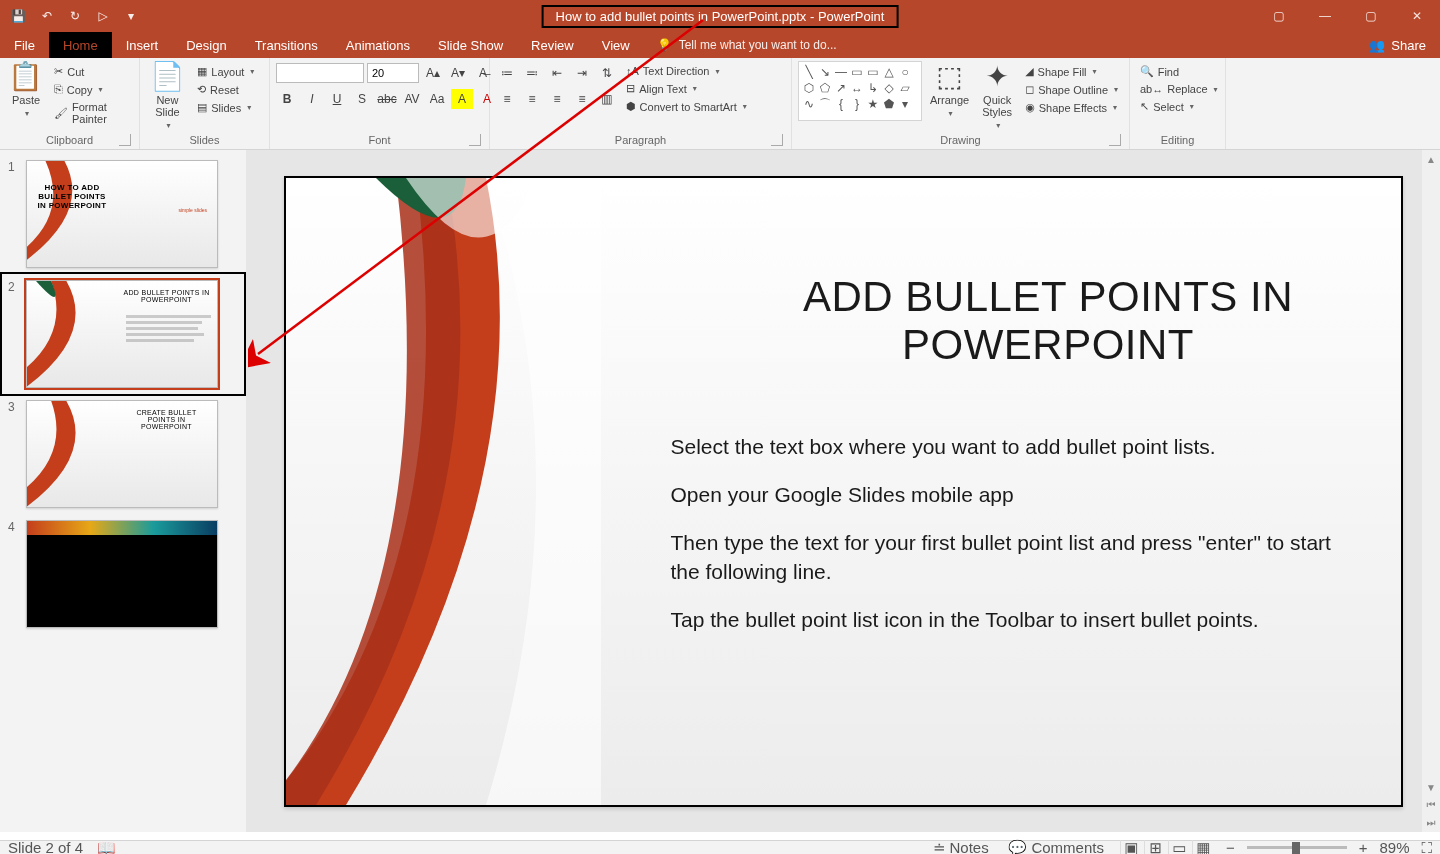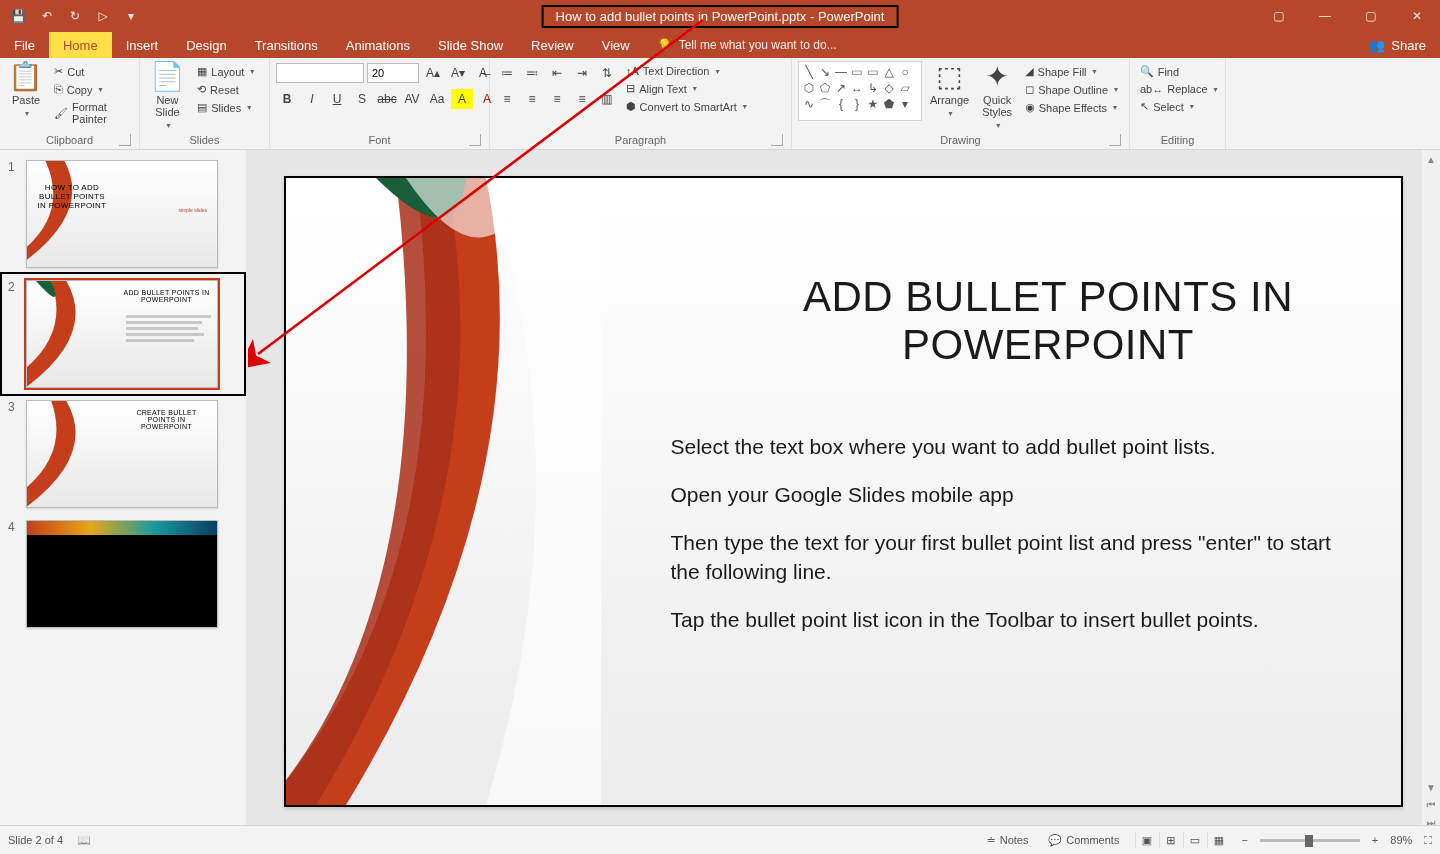--- a/index.html
+++ b/index.html
@@ -9,21 +9,21 @@
 .title-bar { background: #b7472a; height: 32px; display: flex; align-items: center; color: #fff; font-size: 12px; position: relative; }
 .qat { display: flex; align-items: center; gap: 6px; padding: 0 8px; }
 .qat-icon { width: 22px; height: 22px; display: flex; align-items: center; justify-content: center; opacity: 0.9; cursor: pointer; }
 .title-text { position: absolute; left: 50%; transform: translateX(-50%); border: 2px solid #000; padding: 2px 12px; font-size: 13px; }
 .win-controls { position: absolute; right: 0; top: 0; display: flex; height: 32px; }
 .win-btn { width: 46px; height: 32px; display: flex; align-items: center; justify-content: center; opacity: 0.85; cursor: pointer; }
 
 
 .tabs-row { background: #b7472a; height: 26px; display: flex; align-items: stretch; color: #fff; font-size: 13px; }
 .tab { padding: 0 14px; display: flex; align-items: center; cursor: pointer; }
-.tab.active { background: #fde047; color: #b7472a; }
+.tab.active { background: #000000; color: #b7472a; }
 .tell-me { display: flex; align-items: center; gap: 6px; padding-left: 14px; opacity: 0.9; font-size: 12px; }
 .share { margin-left: auto; padding: 0 14px; display: flex; align-items: center; gap: 6px; font-size: 13px; }
 
 
 .ribbon { background: #f3f3f3; border-bottom: 1px solid #d4d4d4; height: 92px; display: flex; align-items: stretch; font-size: 11px; color: #444; }
 .group { display: flex; flex-direction: column; border-right: 1px solid #e1e1e1; padding: 3px 6px 0; }
 .group-body { flex: 1; display: flex; align-items: flex-start; gap: 4px; }
 .group-label { text-align: center; font-size: 11px; color: #666; padding: 2px 0 3px; position: relative; }
 .launcher { position: absolute; right: 2px; bottom: 3px; width: 12px; height: 12px; border: 1px solid #aaa; border-top: none; border-left: none; }
 .big-btn { display: flex; flex-direction: column; align-items: center; gap: 3px; padding: 2px 4px; cursor: pointer; text-align: center; min-width: 40px; }
@@ -40,38 +40,38 @@
 
 .work-area { display: flex; height: 682px; background: #e6e6e6; }
 .slide-panel { width: 246px; background: #f3f3f3; overflow-y: auto; padding: 10px 8px; }
 .thumb-row { display: flex; align-items: flex-start; gap: 6px; margin-bottom: 12px; }
 .thumb-num { font-size: 12px; color: #666; width: 12px; }
 .thumb { width: 192px; height: 108px; background: linear-gradient(#fff, #e8e8e8); border: 1px solid #bbb; box-shadow: 0 1px 2px rgba(0,0,0,.15); position: relative; overflow: hidden; cursor: pointer; }
 .thumb.selected { outline: 2px solid #c43e1c; outline-offset: 0; }
 .thumb-selected-wrap { outline: 2px solid #000; outline-offset: 6px; padding: 0; }
 .thumb-swirl { position: absolute; left: -10px; top: 0; width: 50%; height: 100%; }
 .thumb-title { position: absolute; right: 6px; top: 8px; left: 50%; font-size: 7px; text-align: center; letter-spacing: 0.3px; }
-.thumb-title.left { right: auto; left: 10px; top: 22px; width: 70px; font-size: 8px; font-weight: 400; text-align: center; }
+.thumb-title.left { right: auto; left: 10px; top: 22px; width: 70px; font-size: 8px; font-weight: 700; text-align: center; }
 .thumb-lines { position: absolute; left: 52%; top: 34px; right: 6px; display: flex; flex-direction: column; gap: 3px; }
 .thumb-line { height: 3px; background: #888; opacity: 0.4; }
 .thumb-4 { background: #000; }
 .thumb-4-top { height: 14px; background: linear-gradient(90deg, #c43e1c, #e6a817, #1a9b9b, #0a3d62); }
 
 .editor { flex: 1; position: relative; display: flex; justify-content: center; align-items: center; background: #e6e6e6; }
 .slide-canvas { width: 1119px; height: 631px; background: linear-gradient(#fff, #ececec); border: 2px solid #000; position: relative; overflow: hidden; box-shadow: 0 2px 4px rgba(0,0,0,.15); }
 .swirl { position: absolute; left: 0; top: 0; width: 320px; height: 100%; }
 .slide-title { position: absolute; top: 95px; left: 470px; right: 60px; text-align: center; font-size: 42px; font-weight: 300; letter-spacing: 0.5px; color: #1a1a1a; font-family: 'Century Gothic', sans-serif; }
 .slide-body { position: absolute; top: 255px; left: 385px; right: 50px; display: flex; flex-direction: column; gap: 20px; }
 .slide-line { font-size: 21px; color: #1a1a1a; font-family: 'Century Gothic', sans-serif; font-weight: 300; line-height: 1.35; }
 
 .scrollbar-v { position: absolute; right: 0; top: 150px; bottom: 22px; width: 18px; background: #f0f0f0; }
 .scroll-arrow { height: 18px; display: flex; align-items: center; justify-content: center; font-size: 10px; color: #888; }
 
 
-.status-bar { position: absolute; bottom: 0; left: 0; right: 0; height: 29px; background: #f3f3f3; border-top: 1px solid #d4d4d4; display: flex; align-items: center; font-size: 11px; color: #555; padding: 0 8px; }
+.status-bar { position: absolute; bottom: 0; left: 0; right: 0; height: 14px; background: #f3f3f3; border-top: 1px solid #d4d4d4; display: flex; align-items: center; font-size: 15px; color: #555; padding: 0 8px; }
 .status-left { display: flex; gap: 14px; align-items: center; }
 .status-right { margin-left: auto; display: flex; gap: 12px; align-items: center; }
 .view-btns { display: flex; gap: 2px; }
 .view-btn { width: 22px; height: 16px; display: flex; align-items: center; justify-content: center; border-left: 1px solid #ddd; cursor: pointer; }
 .zoom-slider { width: 100px; height: 3px; background: #bbb; position: relative; }
 .zoom-thumb { width: 8px; height: 12px; background: #666; position: absolute; left: 45%; top: -4px; }
 
 
 .arrow-svg { position: absolute; top: 14px; left: 248px; pointer-events: none; z-index: 100; }
 

